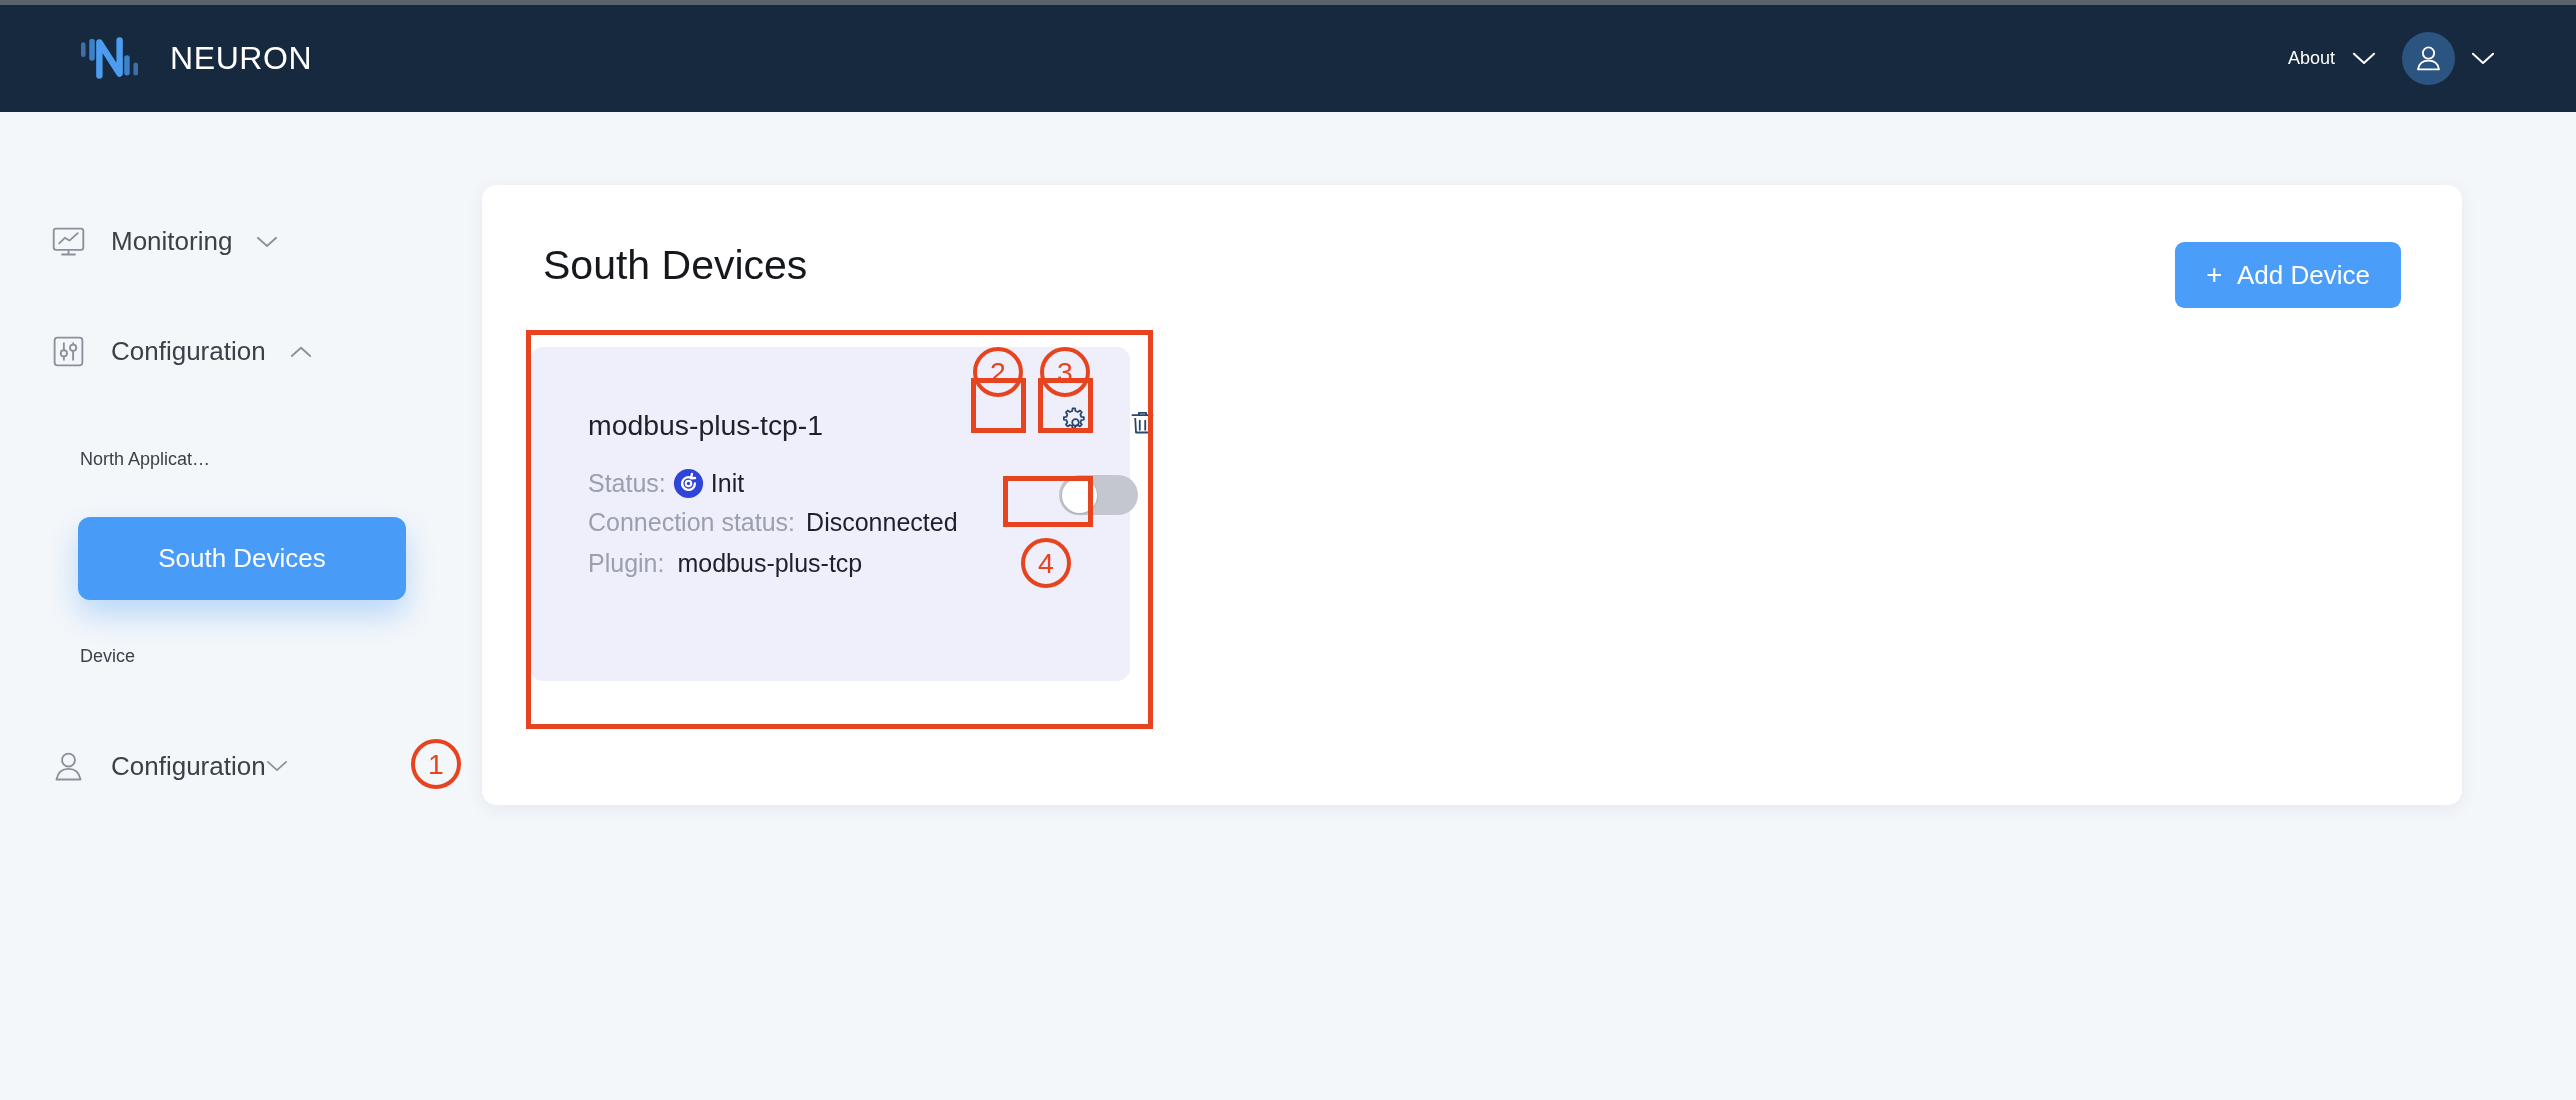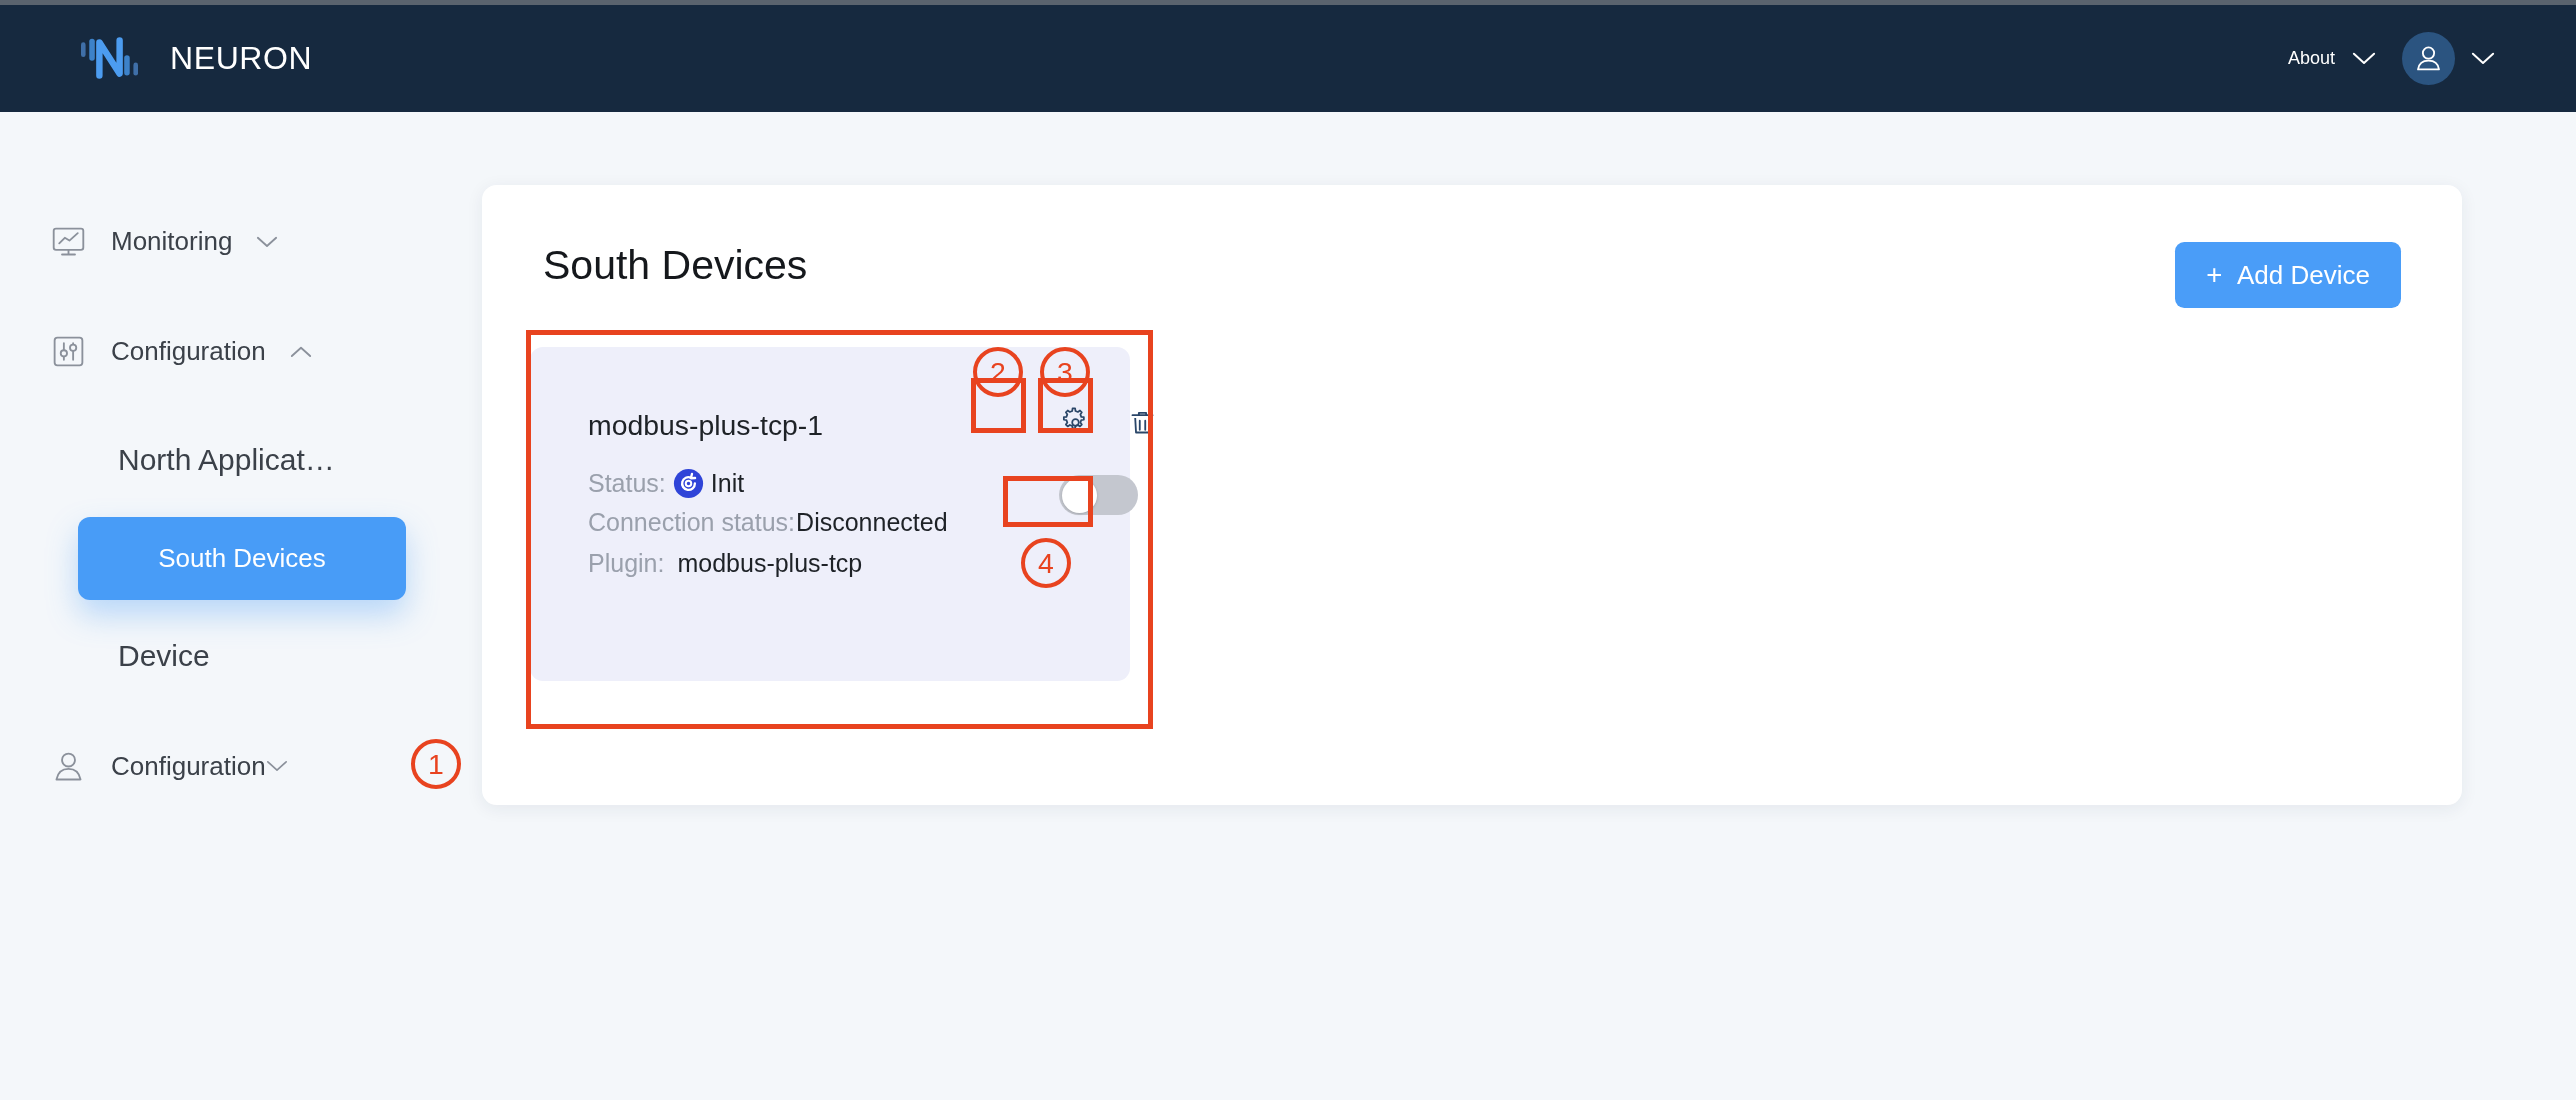--- a/index.html
+++ b/index.html
@@ -95,23 +95,23 @@
   #nav-monitoring { margin-top: 101px; }
   #nav-configuration { margin-top: 53px; }
   #nav-administration { margin-top: 53px; }
 
   .nav-icon { width: 37px; height: 37px; display: block; flex: none; }
 
   .nav-sub {
     display: flex;
     align-items: center;
     height: 57px;
-    padding-left: 118px;
+    padding-left: 80px;
     color: #3b4149;
-    font-size: 30px;
+    font-size: 18px;
     white-space: nowrap;
   }
   #nav-north { margin-top: 51px; }
   #nav-plugin { margin-top: 27.5px; }
 
   #nav-south {
     margin-top: 29px;
     margin-left: 78px;
     width: 328px;
     height: 83px;
@@ -190,21 +190,21 @@
   #gear-btn  { left: 526px; top: 56px; }
   #trash-btn { left: 593px; top: 56px; }
 
   .card-row {
     position: absolute;
     display: flex;
     align-items: center;
     white-space: nowrap;
   }
   #row-status     { left: 58px; top: 121px; gap: 7px; }
-  #row-connection { left: 58px; top: 161px; gap: 1px; }
+  #row-connection { left: 58px; top: 161px; gap: 11px; }
   #row-plugin     { left: 58px; top: 202px; gap: 13px; justify-content: space-between; }
 
   .row-label { font-size: 25px; color: #9aa0ac; }
   .row-value { font-size: 25px; color: #1e2227; }
 
   #status-icon { width: 31px; height: 31px; display: block; }
 
   #toggle-track {
     position: absolute;
     left: 529px; top: 128px;

